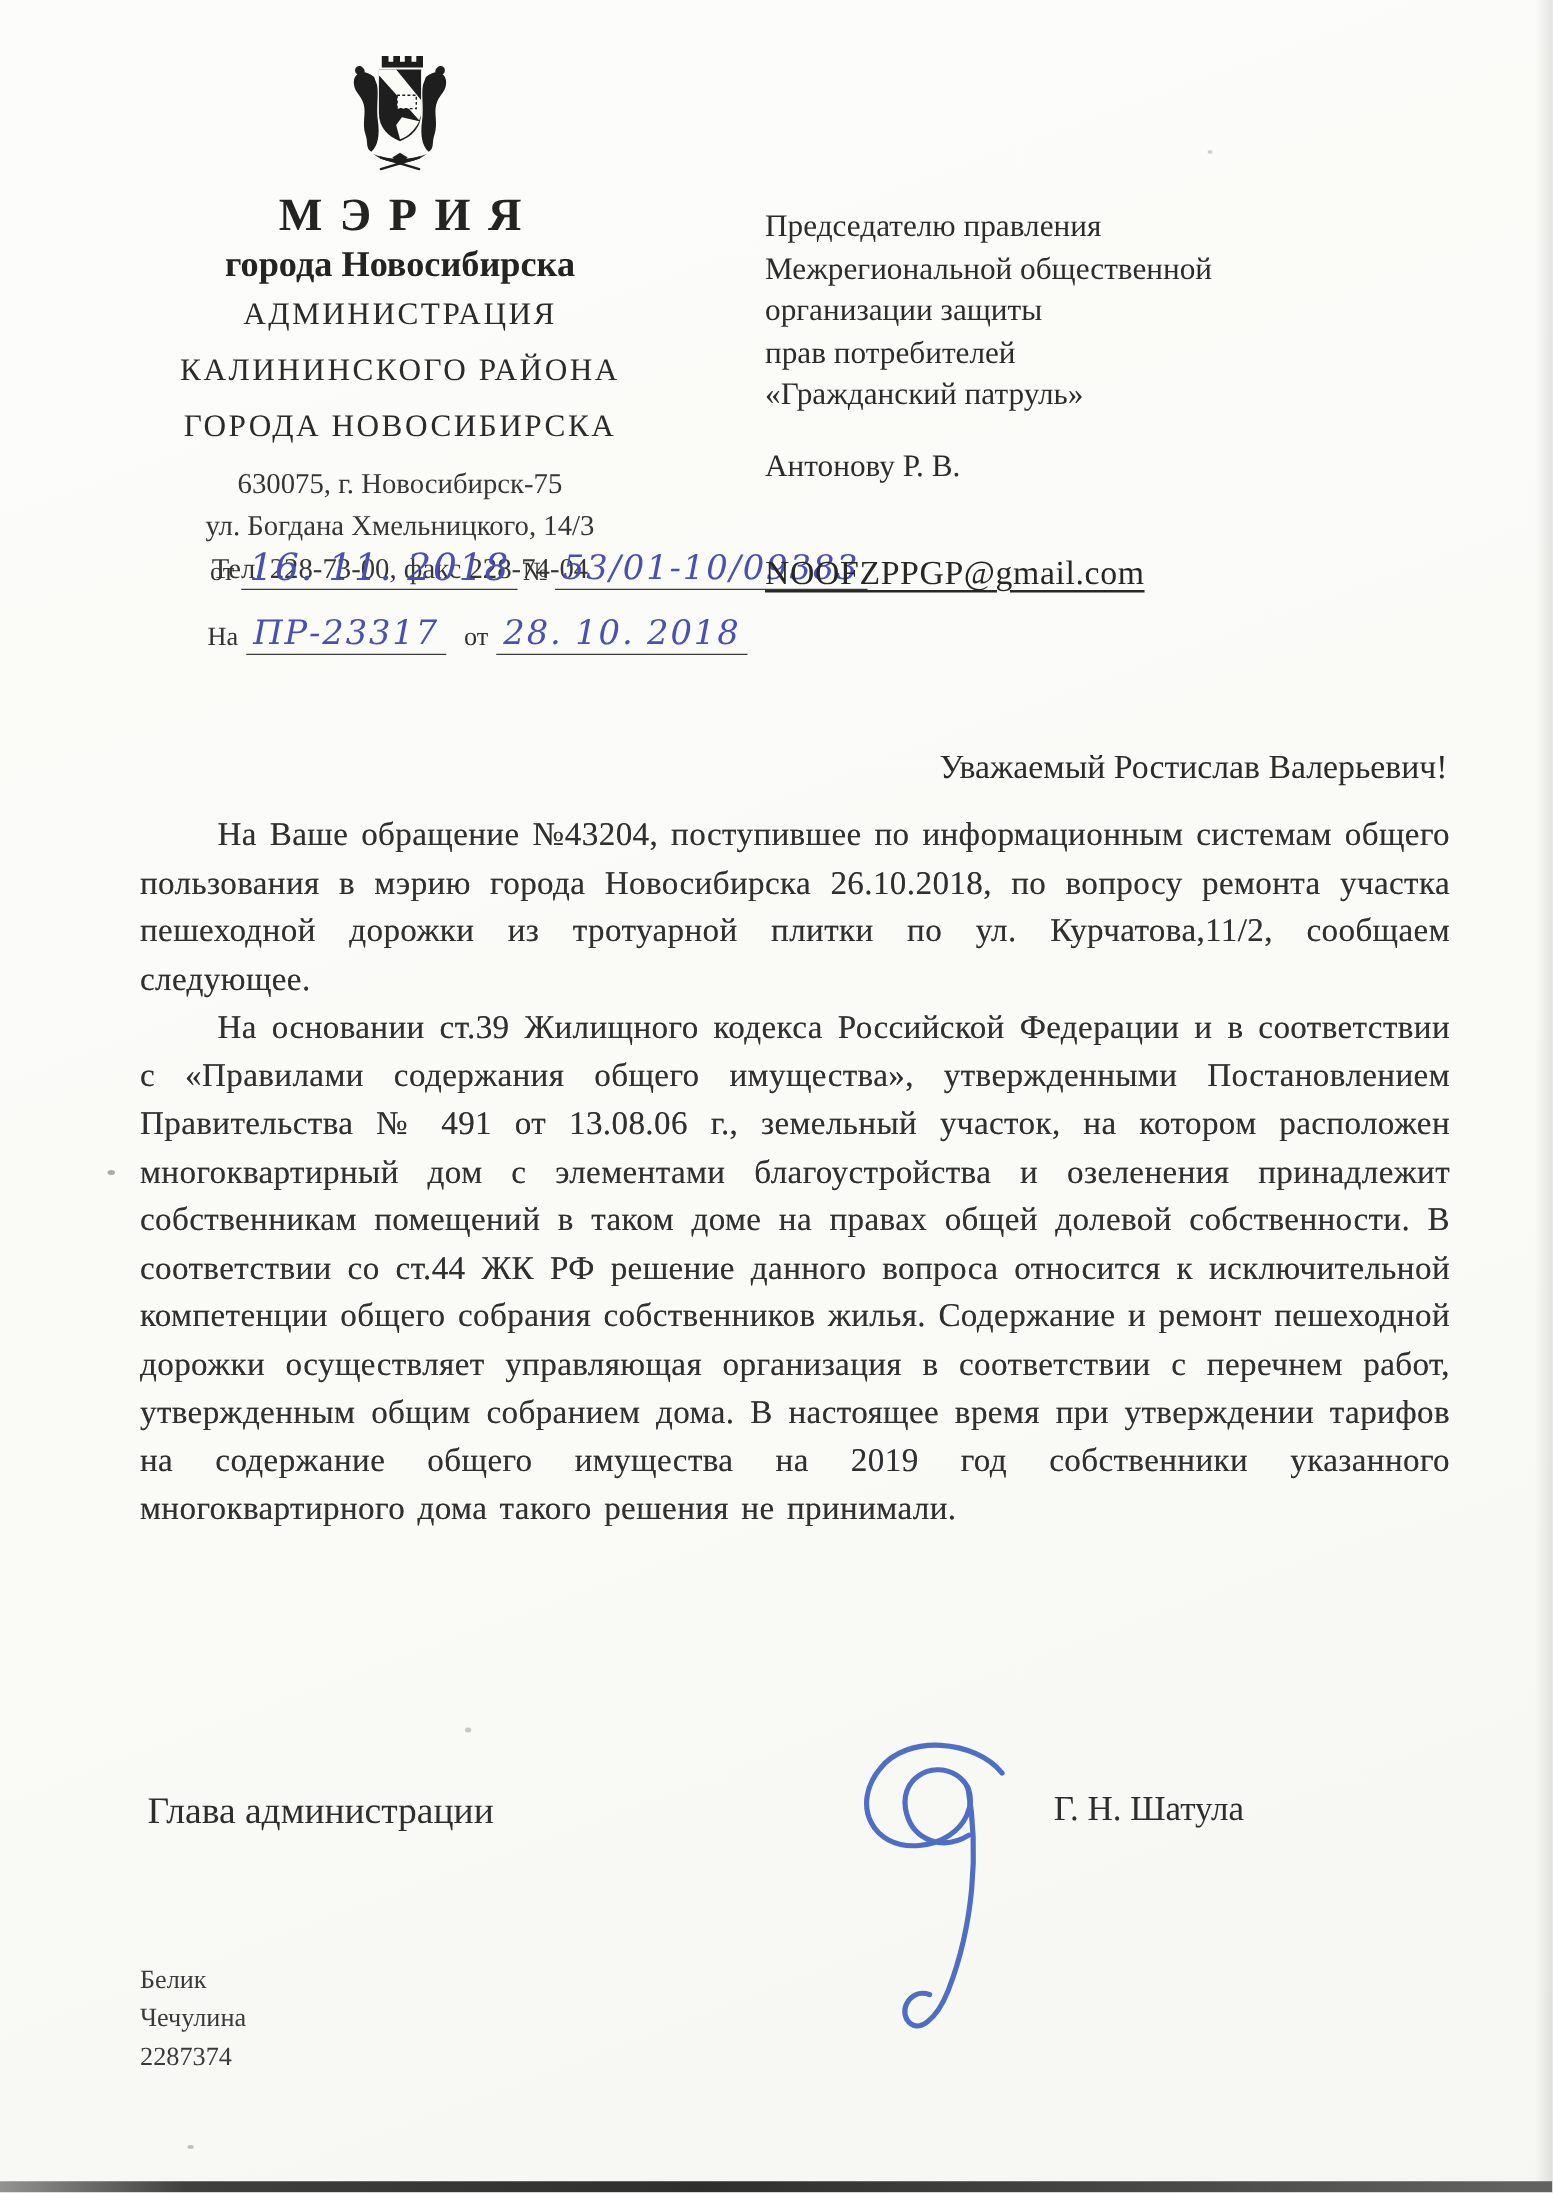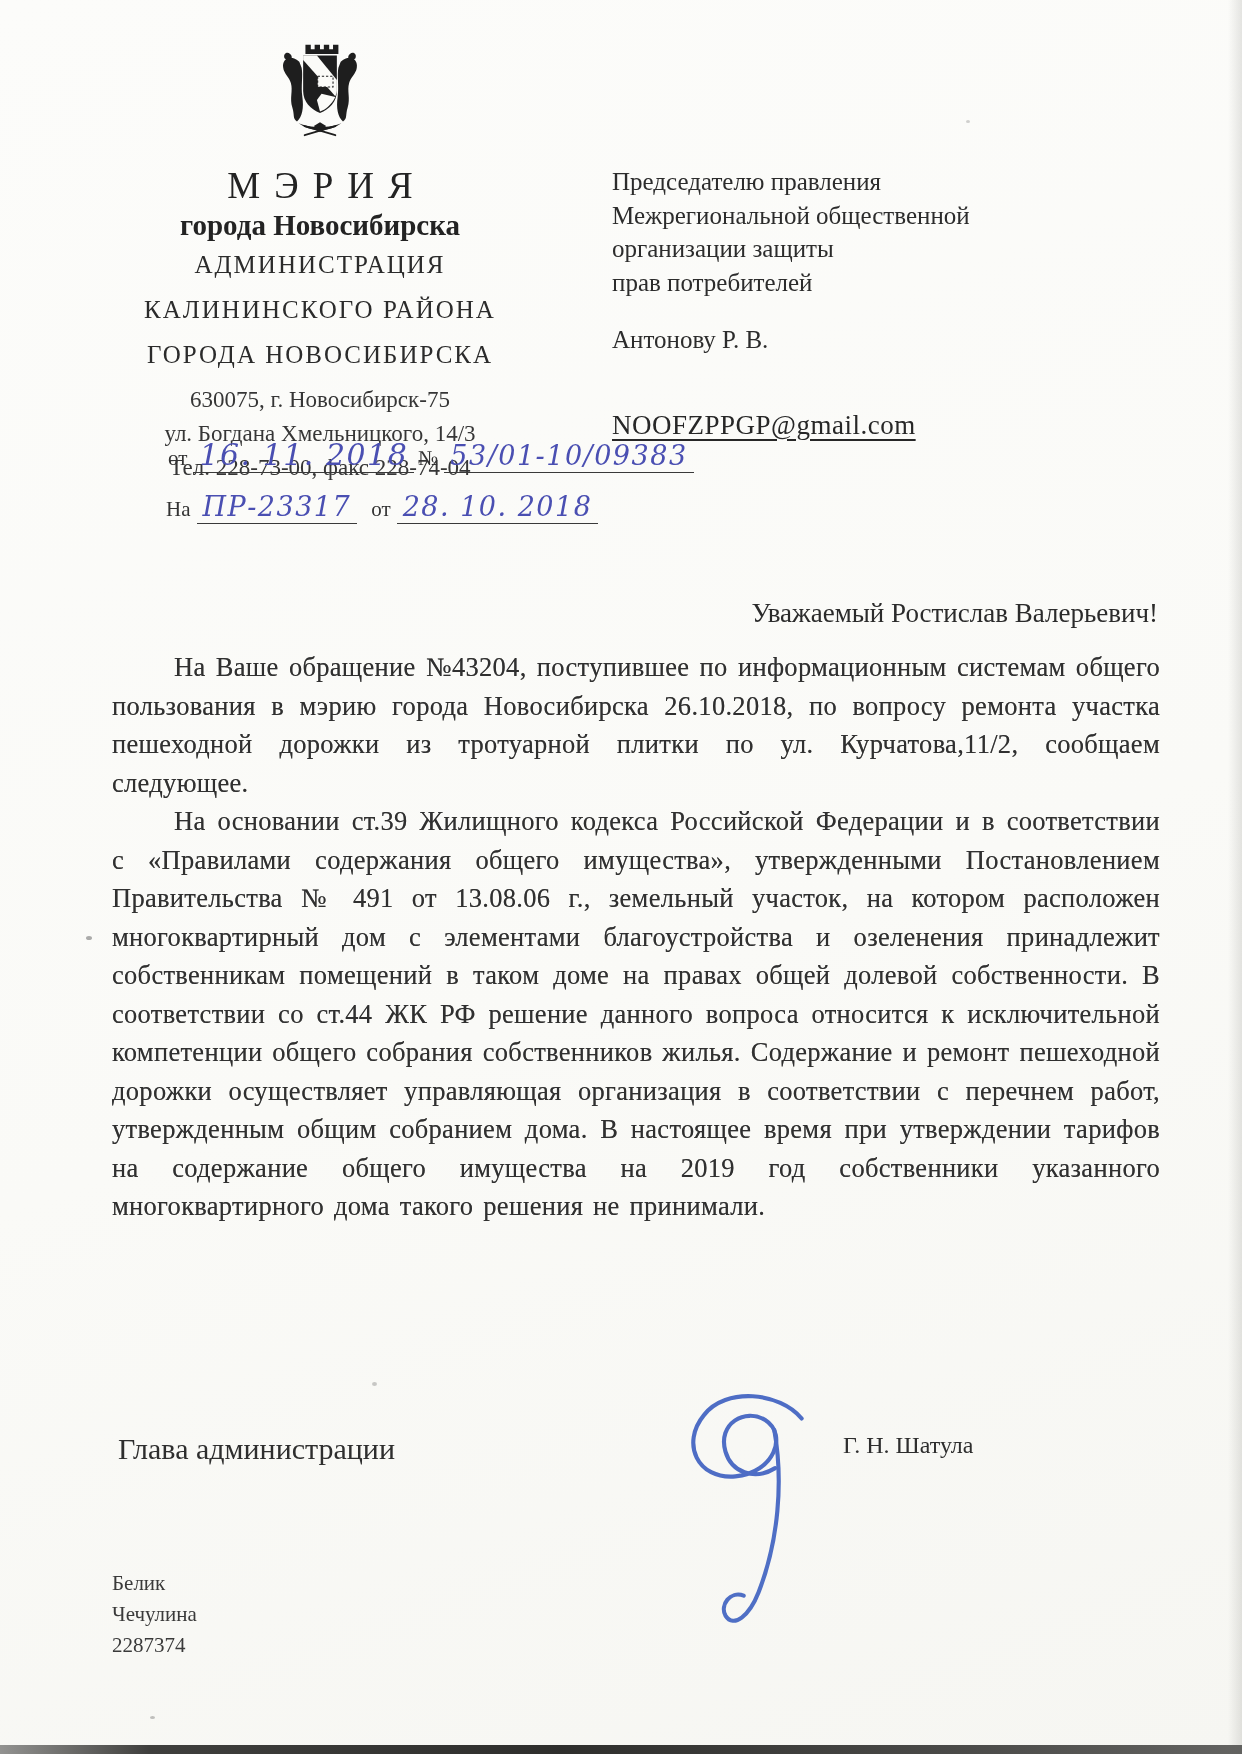--- a/index.html
+++ b/index.html
@@ -10,21 +10,21 @@
     background:linear-gradient(160deg,#fcfcfa 0%,#fafaf7 55%,#f6f6f2 100%);
     overflow:hidden;
     font-family:"Liberation Serif","DejaVu Serif",serif;
     color:#2e2e2e;
   }
   .abs{position:absolute;}
   
   #letterhead{left:60px;top:40px;width:520px;text-align:center;}
   #crest{width:92px;height:100px;display:inline-block;}
   .org-title1{
-    margin-top:20px;font-size:37px;font-weight:normal;letter-spacing:14px;
+    margin-top:6px;font-size:37px;font-weight:bold;letter-spacing:14px;
     color:#232323;text-indent:14px;text-align:center;
   }
   .org-title2{font-size:29px;font-weight:bold;color:#232323;margin-top:2px;}
   .dept{font-size:25px;line-height:45px;letter-spacing:2px;color:#2b2b2b;}
   .addr{margin-top:6px;font-size:23px;line-height:34px;color:#363636;}
   
   .ref-row{display:flex;align-items:flex-end;font-size:21px;color:#333;}
   #ref1{left:168px;top:440px;}
   #ref2{left:166px;top:492px;}
   .blank{
@@ -53,21 +53,21 @@
   #salutation{left:112px;top:598px;width:1046px;text-align:right;font-size:27px;color:#2b2b2b;}
   #body-text{left:112px;top:648px;width:1048px;}
   #body-text p{
     margin:0;font-size:26.5px;line-height:38.5px;
     text-align:justify;text-indent:62px;color:#303030;
     word-spacing:3px;letter-spacing:0.3px;
     text-shadow:0 0 0.5px rgba(40,40,40,0.55);
   }
   
   #sign-title{left:118px;top:1432px;font-size:30px;color:#2e2e2e;}
-  #sign-name{left:843px;top:1432px;font-size:24px;color:#2e2e2e;}
+  #sign-name{left:843px;top:1432px;font-size:28px;color:#2e2e2e;}
   #signature-svg{left:652px;top:1382px;}
   
   #footer{left:112px;top:1545px;font-size:21px;line-height:31px;color:#3a3a3a;margin-top:23px;}
   
   .speck{position:absolute;background:#6a6a6a;border-radius:50%;opacity:0.55;}
   #scan-edge{
     position:absolute;left:0;bottom:0;width:100%;height:9px;
     background:linear-gradient(90deg,#8a8a88 0%,#2f2f2d 12%,#1d1d1b 45%,#3c3c3a 78%,#575755 100%);
     opacity:0.92;
   }
@@ -133,20 +133,21 @@
     <span class="blank" style="min-width:140px;"><span class="hand small">ПР-23317</span></span>
     <span class="ref-label" style="padding-left:14px;">от</span>
     <span class="blank" style="min-width:150px;"><span class="hand small">28. 10. 2018</span></span>
   </div>
 
   <div id="recipient" class="abs">
     <div>Председателю правления</div>
     <div>Межрегиональной общественной</div>
     <div>организации защиты</div>
     <div>прав потребителей</div>
+    <div>«Гражданский патруль»</div>
     <div class="name">Антонову Р. В.</div>
     <div class="email">NOOFZPPGP@gmail.com</div>
   </div>
 
   <div id="salutation" class="abs">Уважаемый Ростислав Валерьевич!</div>
 
   <div id="body-text" class="abs">
     <p>На Ваше обращение №43204, поступившее по информационным системам общего пользования в мэрию города Новосибирска 26.10.2018, по вопросу ремонта участка пешеходной дорожки из тротуарной плитки по ул. Курчатова,11/2, сообщаем следующее.</p>
     <p>На основании ст.39 Жилищного кодекса Российской Федерации и в соответствии с «Правилами содержания общего имущества», утвержденными Постановлением Правительства № 491 от 13.08.06 г., земельный участок, на котором расположен многоквартирный дом с элементами благоустройства и озеленения принадлежит собственникам помещений в таком доме на правах общей долевой собственности. В соответствии со ст.44 ЖК РФ решение данного вопроса относится к исключительной компетенции общего собрания собственников жилья. Содержание и ремонт пешеходной дорожки осуществляет управляющая организация в соответствии с перечнем работ, утвержденным общим собранием дома. В настоящее время при утверждении тарифов на содержание общего имущества на 2019 год собственники указанного многоквартирного дома такого решения не принимали.</p>
   </div>

